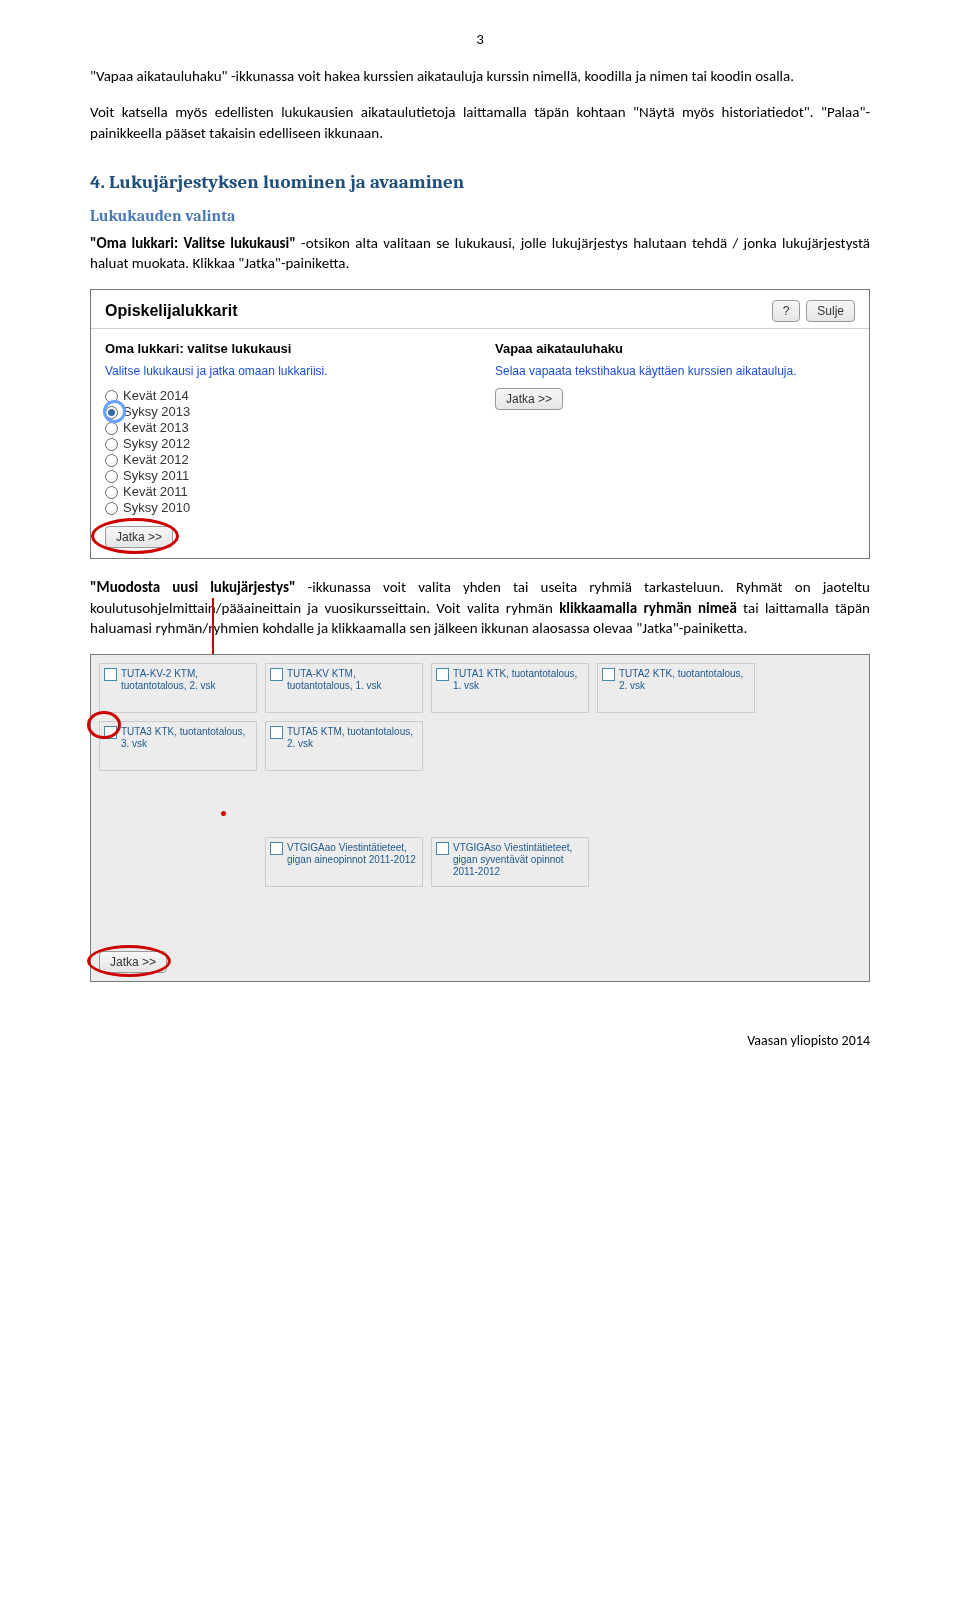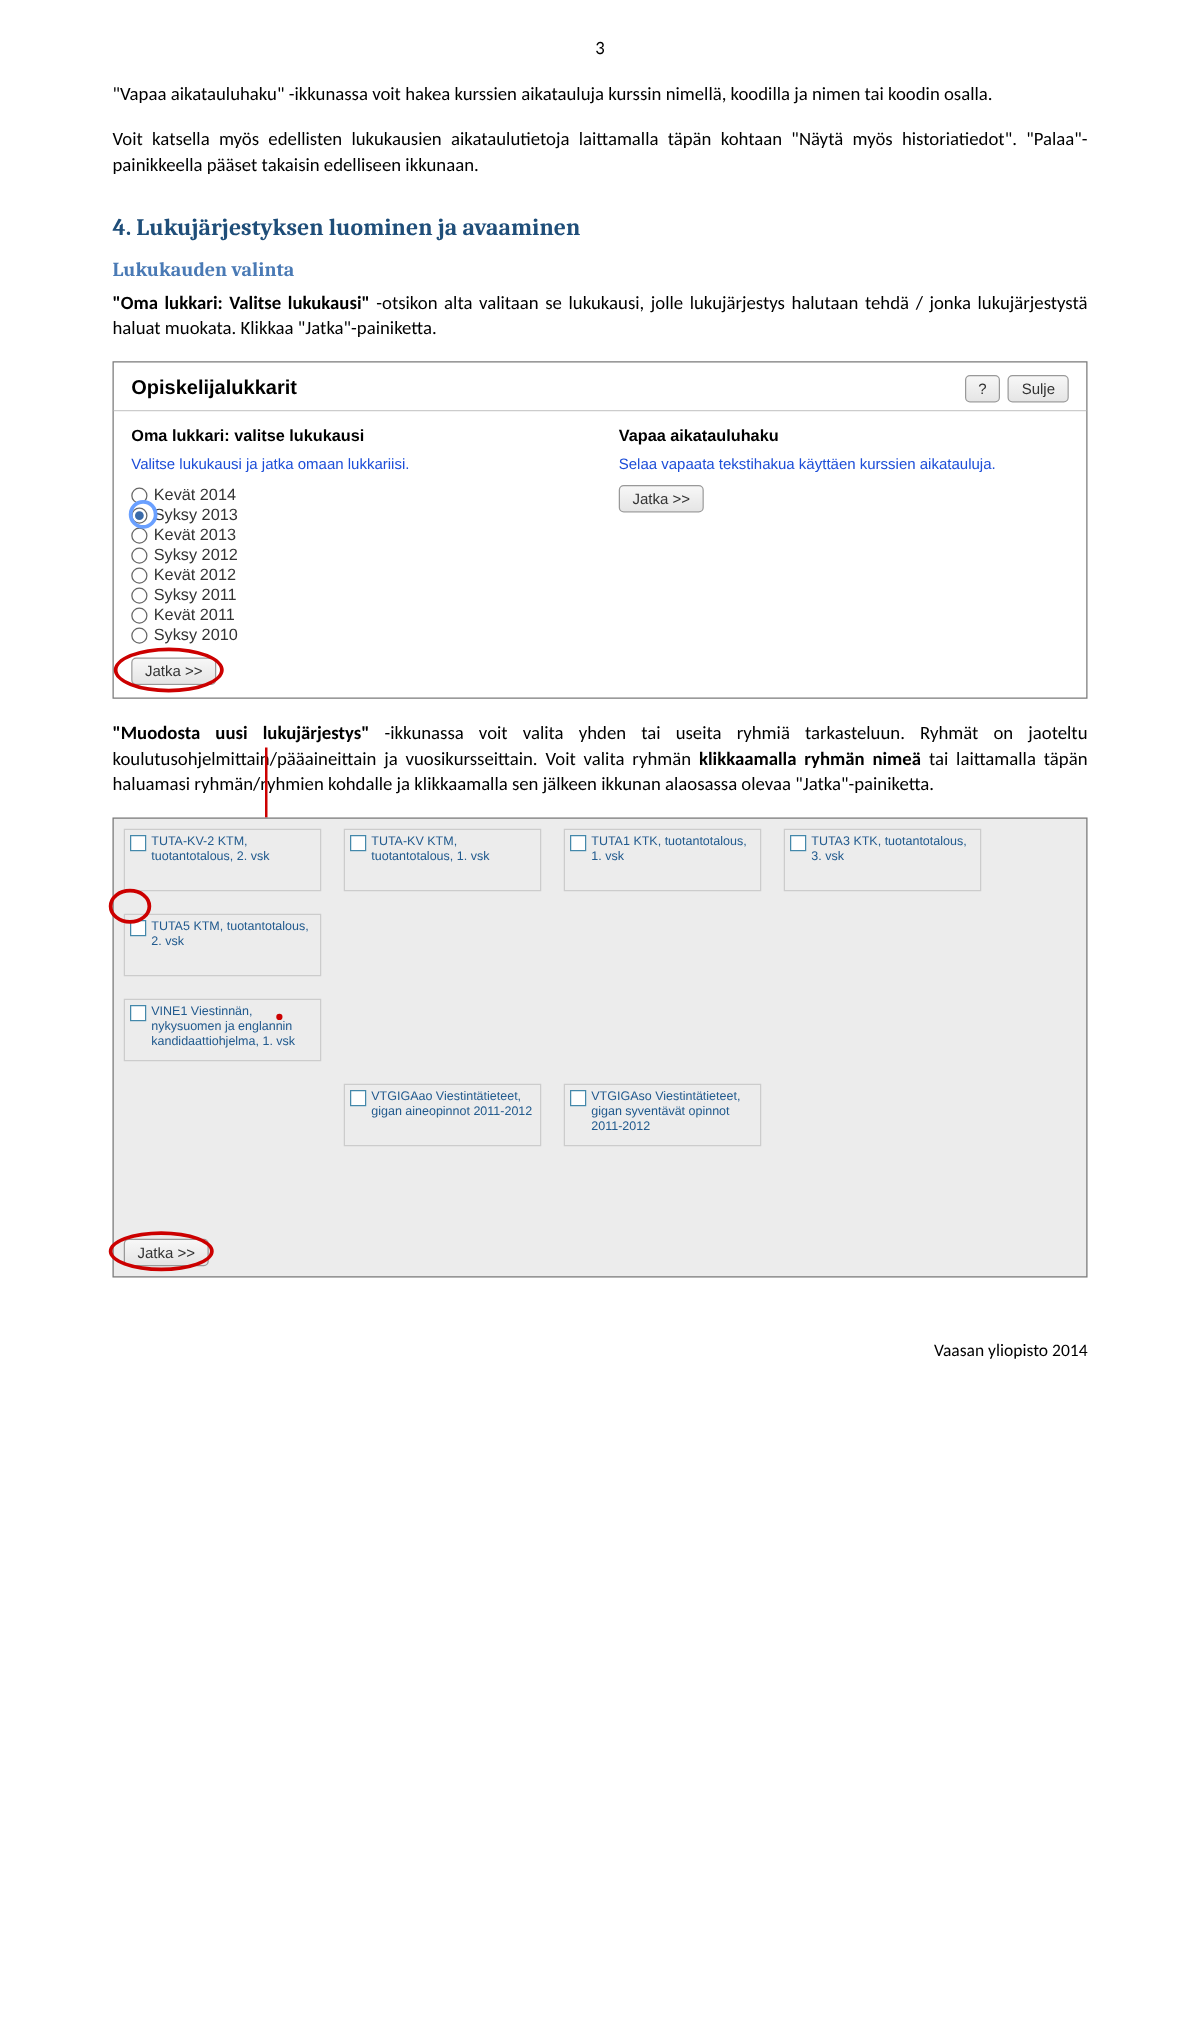--- a/index.html
+++ b/index.html
@@ -98,21 +98,21 @@
     pointer-events:none;
   }
 
   
   .ss2 {
     padding: 8px;
     background:#ececec;
     position:relative;
   }
   .ss2-grid {
-    display:flex; flex-wrap:wrap; gap:18px;
+    display:flex; flex-wrap:wrap; gap:8px;
   }
   .ss2-cell {
     width: 148px;
     min-height: 40px;
     background:#ececec;
     border:1px solid #ccc;
     padding:4px 4px;
     font-size:10px;
     color:#215a8e;
     line-height:1.2;
@@ -234,33 +234,33 @@
         <div class="ss2-cell">
           <span class="chk"></span>
           <span>TUTA-KV KTM, tuotantotalous, 1. vsk</span>
         </div>
         <div class="ss2-cell">
           <span class="chk"></span>
           <span>TUTA1 KTK, tuotantotalous, 1. vsk</span>
         </div>
         <div class="ss2-cell">
           <span class="chk"></span>
+          <span>TUTA2 KTK, tuotantotalous, 2. vsk</span>
+        </div>
+        <div class="ss2-cell">
+          <span class="chk"></span>
           <span>TUTA3 KTK, tuotantotalous, 3. vsk</span>
         </div>
         <div class="ss2-cell">
           <span class="chk"></span>
           <span>TUTA5 KTM, tuotantotalous, 2. vsk</span>
         </div>
         <div class="ss2-cell" style="border: 1px solid transparent; background: transparent;"></div>
         <div class="ss2-cell" style="border: 1px solid transparent; background: transparent;"></div>
         <div class="ss2-cell" style="border: 1px solid transparent; background: transparent;"></div>
-        <div class="ss2-cell">
-          <span class="chk"></span>
-          <span>VINE1 Viestinnän, nykysuomen ja englannin kandidaattiohjelma, 1. vsk</span>
-        </div>
         <div class="ss2-cell" style="border: 1px solid transparent; background: transparent;"></div>
         <div class="ss2-cell" style="border: 1px solid transparent; background: transparent;"></div>
         <div class="ss2-cell" style="border: 1px solid transparent; background: transparent;"></div>
         <div class="ss2-cell" style="border: 1px solid transparent; background: transparent;"></div>
         <div class="ss2-cell">
           <span class="chk"></span>
           <span>VTGIGAao Viestintätieteet, gigan aineopinnot 2011-2012</span>
         </div>
         <div class="ss2-cell">
           <span class="chk"></span>

